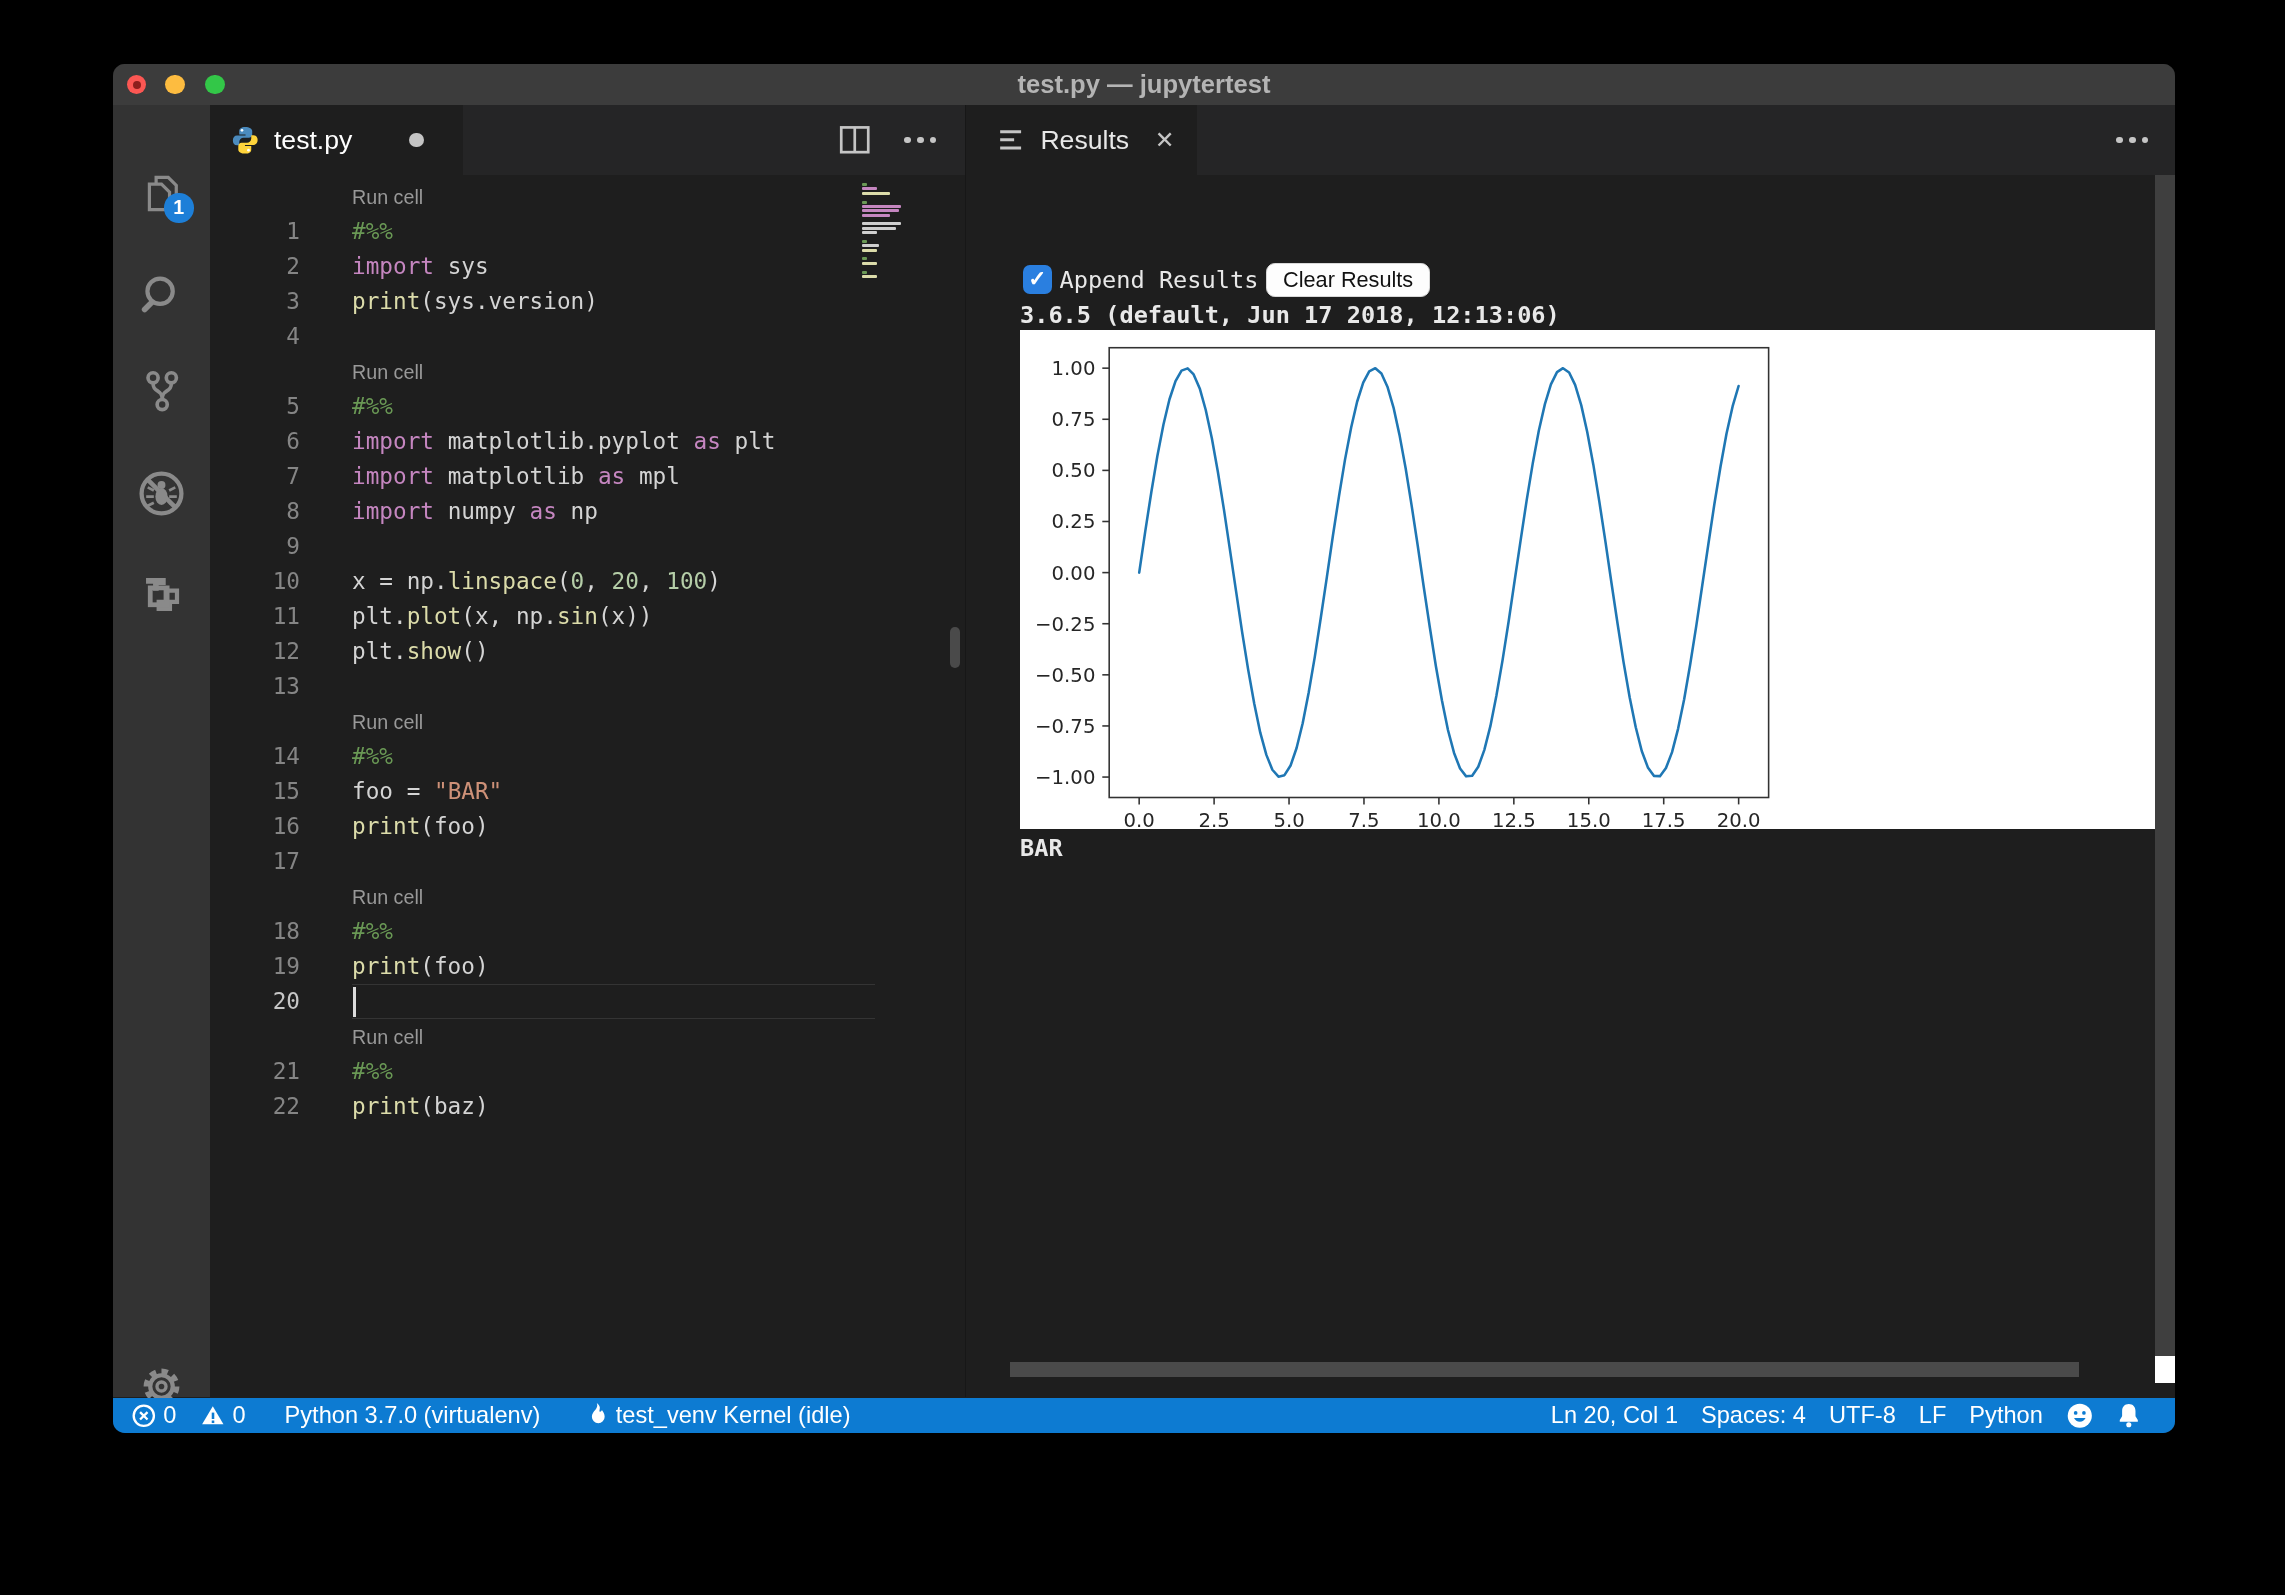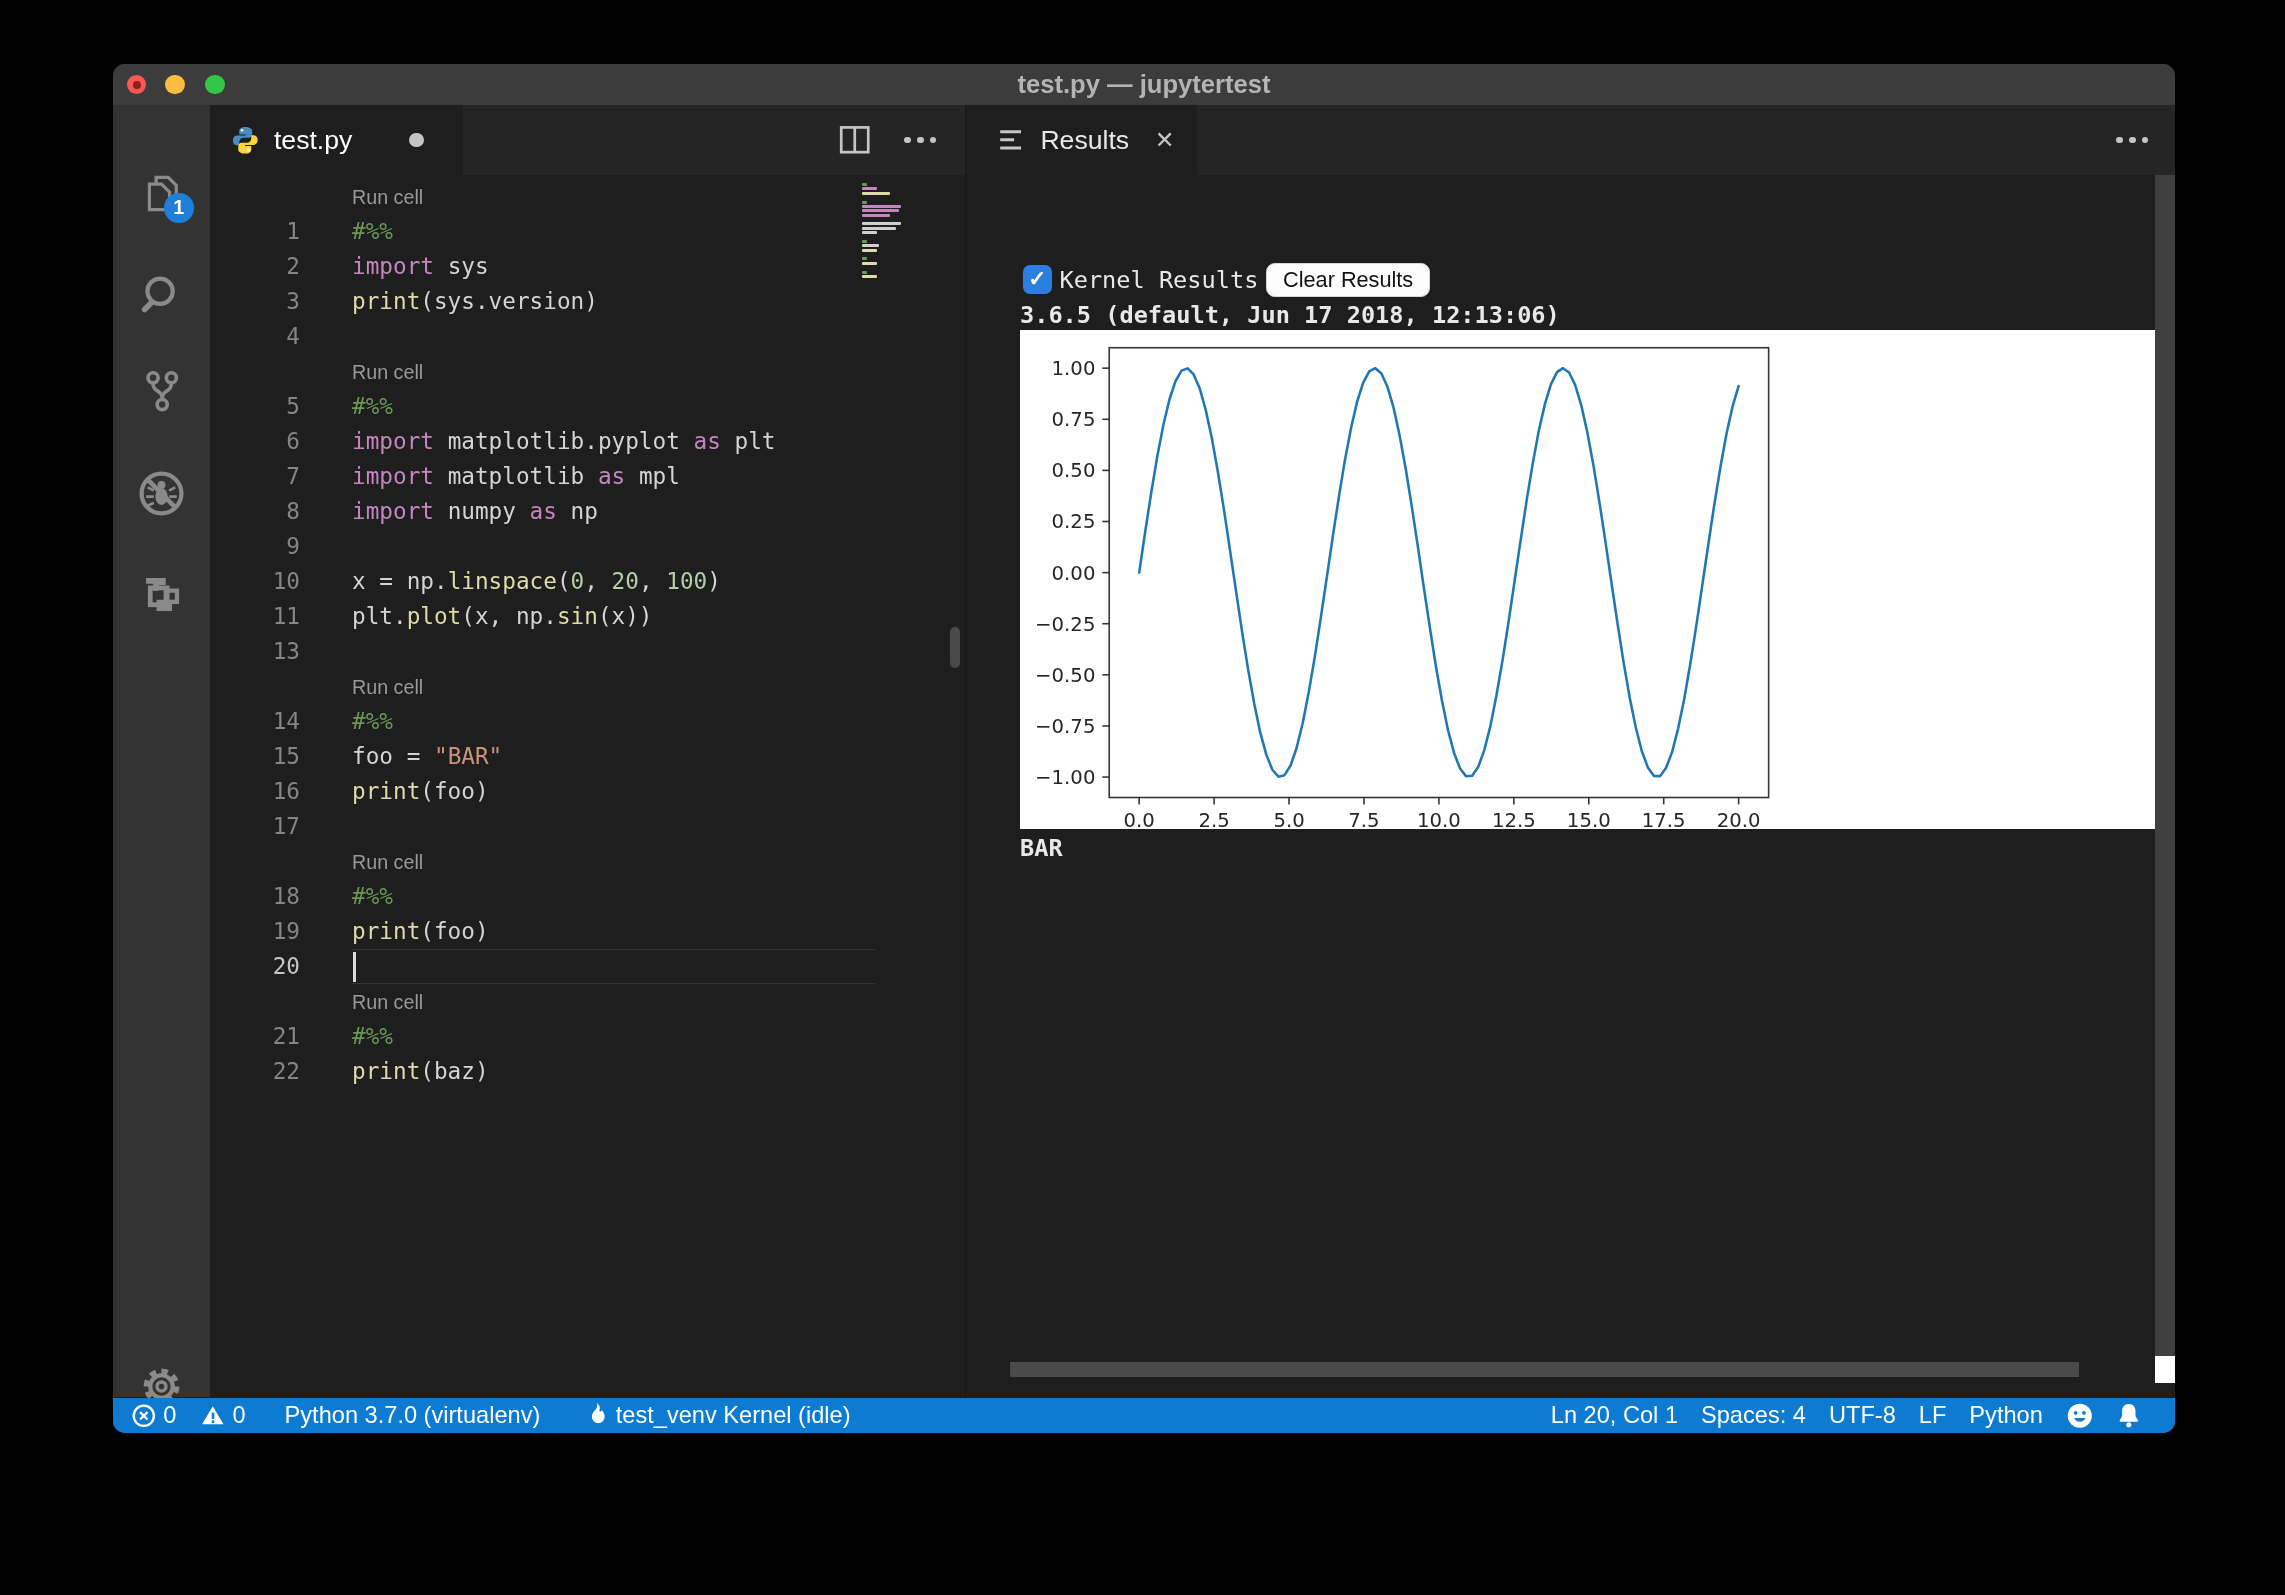--- a/index.html
+++ b/index.html
@@ -205,20 +205,24 @@
               <span class="ln">9</span>
               <span class="codetext"></span>
             </div>
             <div class="crow">
               <span class="ln">10</span>
               <span class="codetext"><span class="tk-id">x = np.</span><span class="tk-fn">linspace</span><span class="tk-id">(</span><span class="tk-nu">0</span><span class="tk-id">, </span><span class="tk-nu">20</span><span class="tk-id">, </span><span class="tk-nu">100</span><span class="tk-id">)</span></span>
             </div>
             <div class="crow">
               <span class="ln">11</span>
               <span class="codetext"><span class="tk-id">plt.</span><span class="tk-fn">plot</span><span class="tk-id">(x, np.</span><span class="tk-fn">sin</span><span class="tk-id">(x))</span></span>
+            </div>
+            <div class="crow">
+              <span class="ln">12</span>
+              <span class="codetext"><span class="tk-id">plt.</span><span class="tk-fn">show</span><span class="tk-id">()</span></span>
             </div>
             <div class="crow">
               <span class="ln">13</span>
               <span class="codetext"></span>
             </div>
             <div class="crow">
               <span class="ln"></span>
               <span class="codetext"><span class="lens">Run cell</span></span>
             </div>
             <div class="crow">
@@ -304,21 +308,21 @@
           <div class="dots g2-dots">
               <i></i>
               <i></i>
               <i></i>
             </div>
         </div>
 
         <div class="results-body">
           <div class="append-row">
             <div class="checkbox">✓</div>
-            <span class="append-label">Kernel Results</span>
+            <span class="append-label">Append Results</span>
             <button class="clear-btn">Clear Results</button>
           </div>
           <div class="out-line" style="top:126px;">3.6.5 (default, Jun 17 2018, 12:13:06)</div>
           <div class="out-line" style="top:156px;">[GCC 4.2.1 Compatible Apple LLVM 9.1.0 (clang-902.0.39.2)]</div>
 
           <div class="figure">
             <svg id="plot-svg" width="1138" height="499" viewBox="0 0 1155 507">
                 <rect x="90" y="18" width="670" height="457" fill="#ffffff" stroke="#333333" stroke-width="1.6"></rect>
                 <line x1="120.45454545454545" y1="475" x2="120.45454545454545" y2="482" stroke="#333" stroke-width="1.6"></line>
                 <text x="120.45454545454545" y="505" text-anchor="middle" font-family="DejaVu Sans, sans-serif" font-size="20" fill="#262626">0.0</text>

